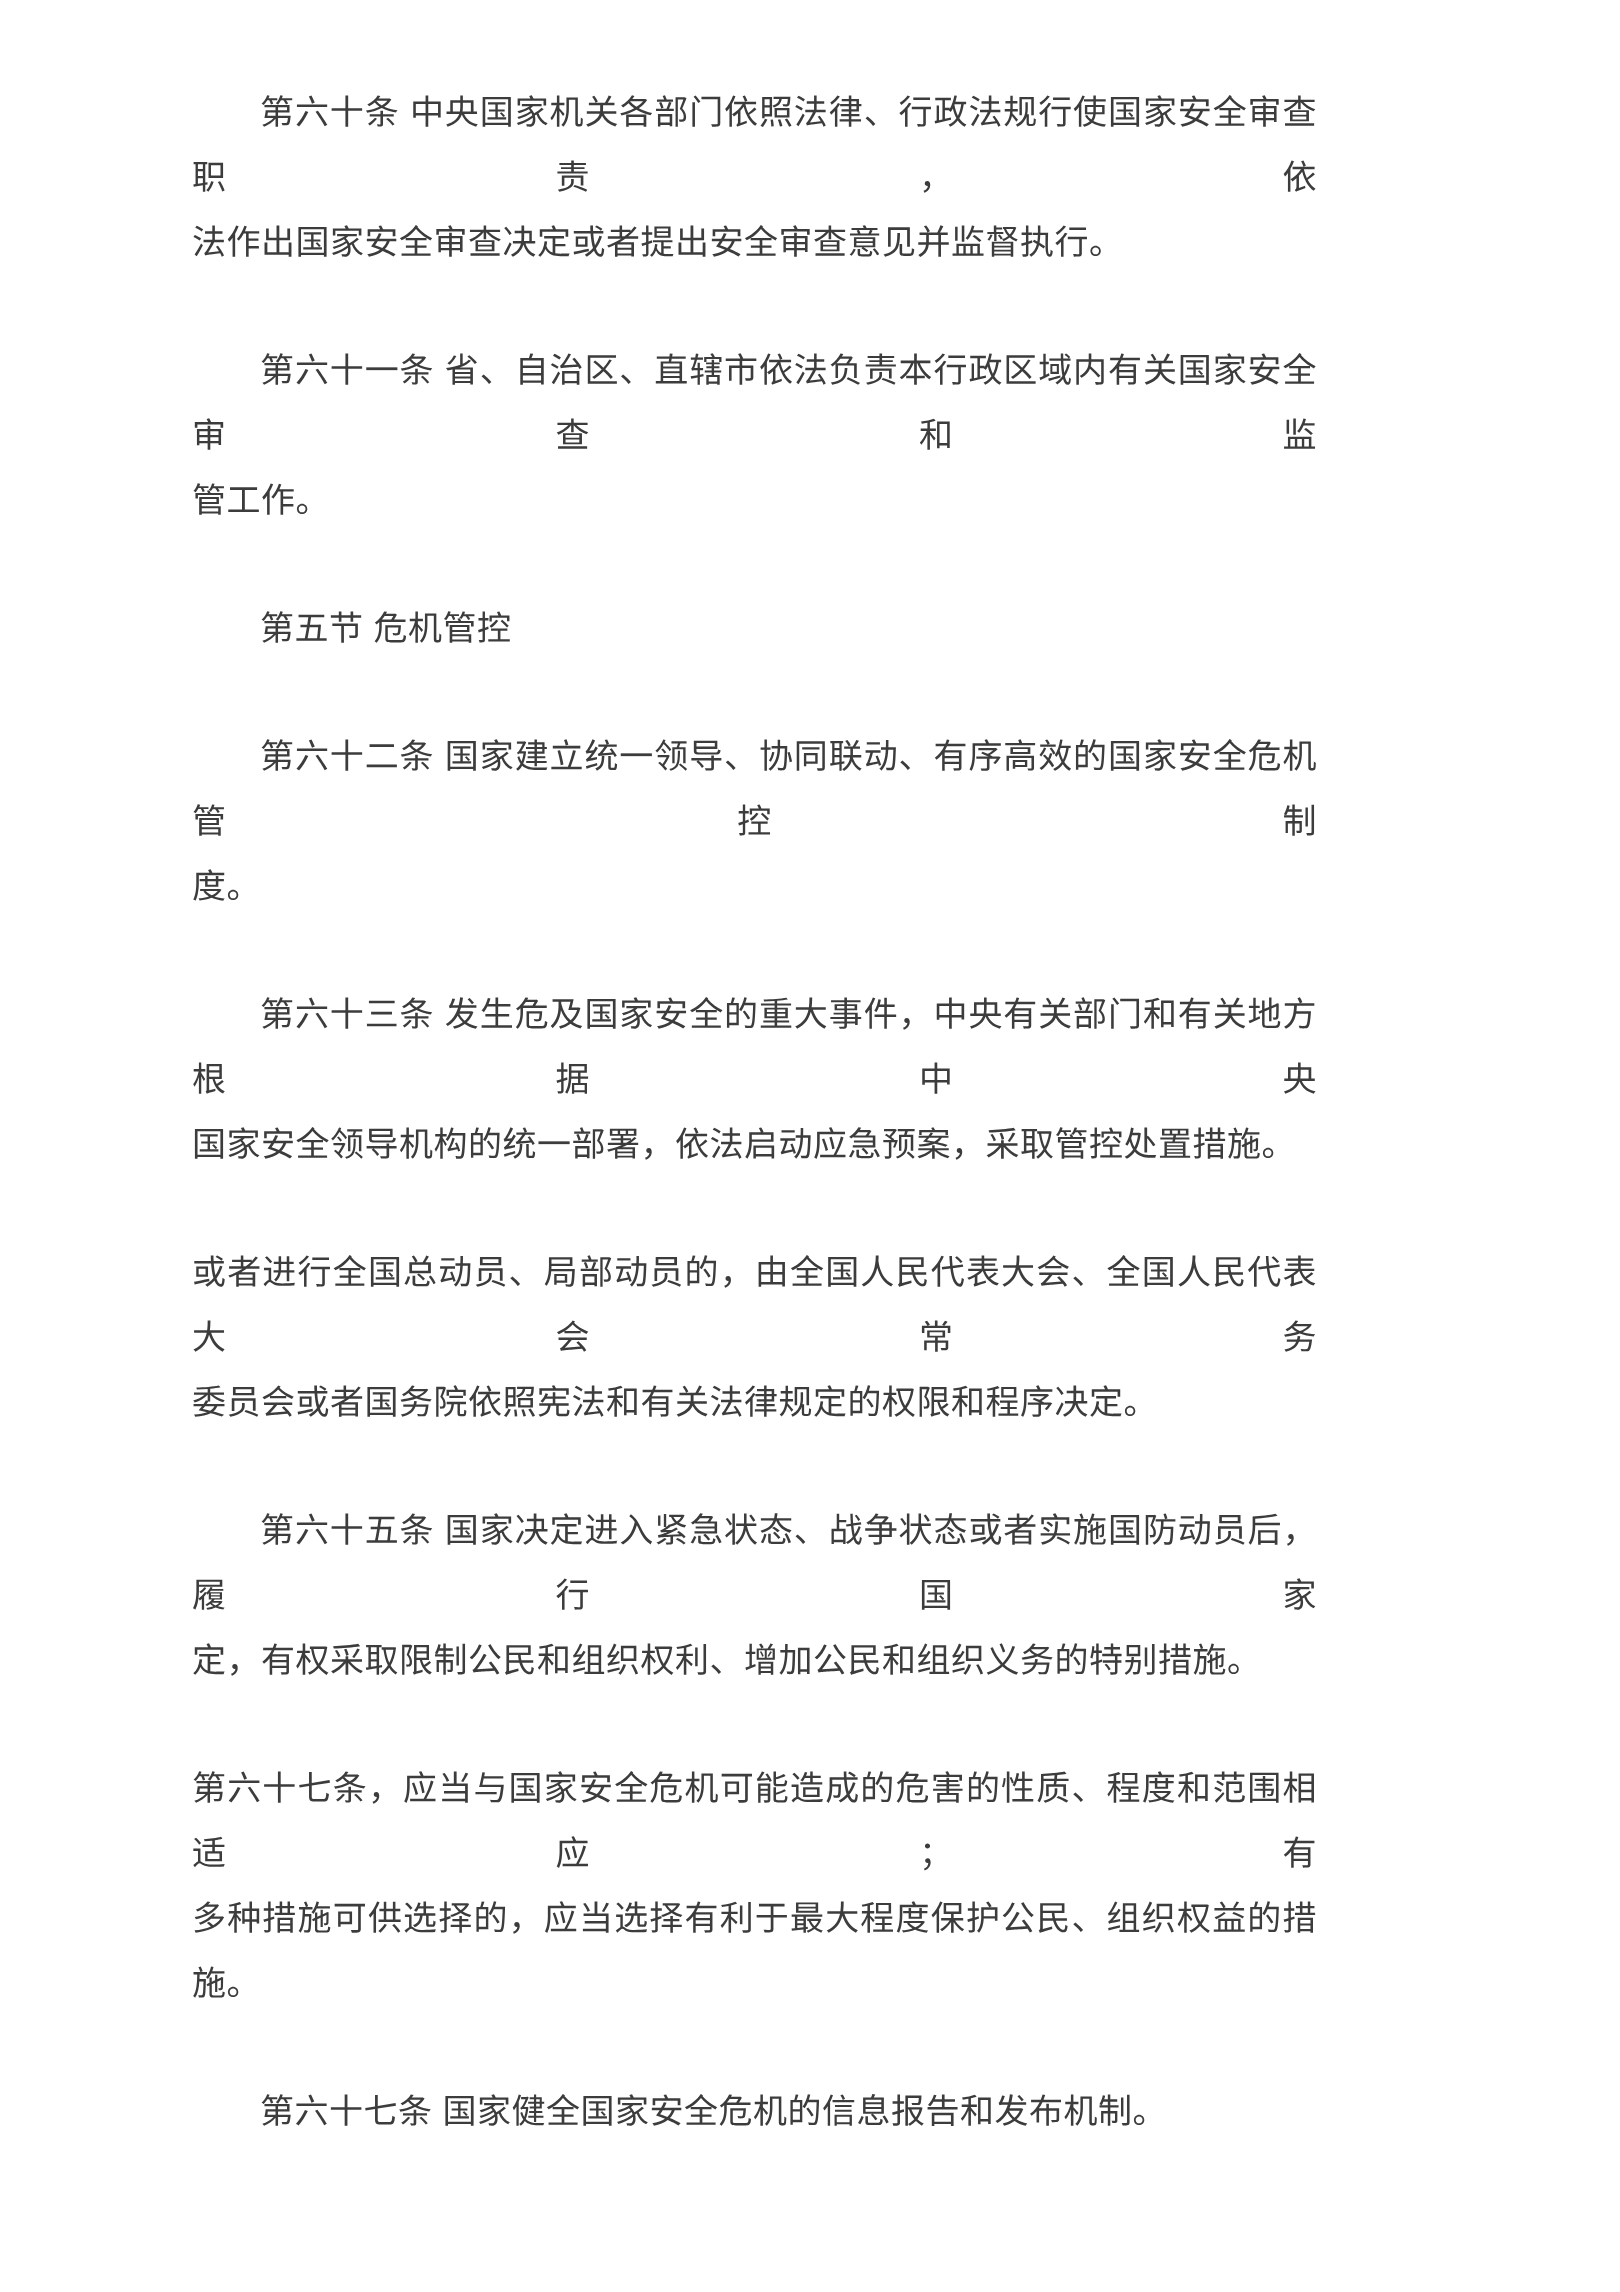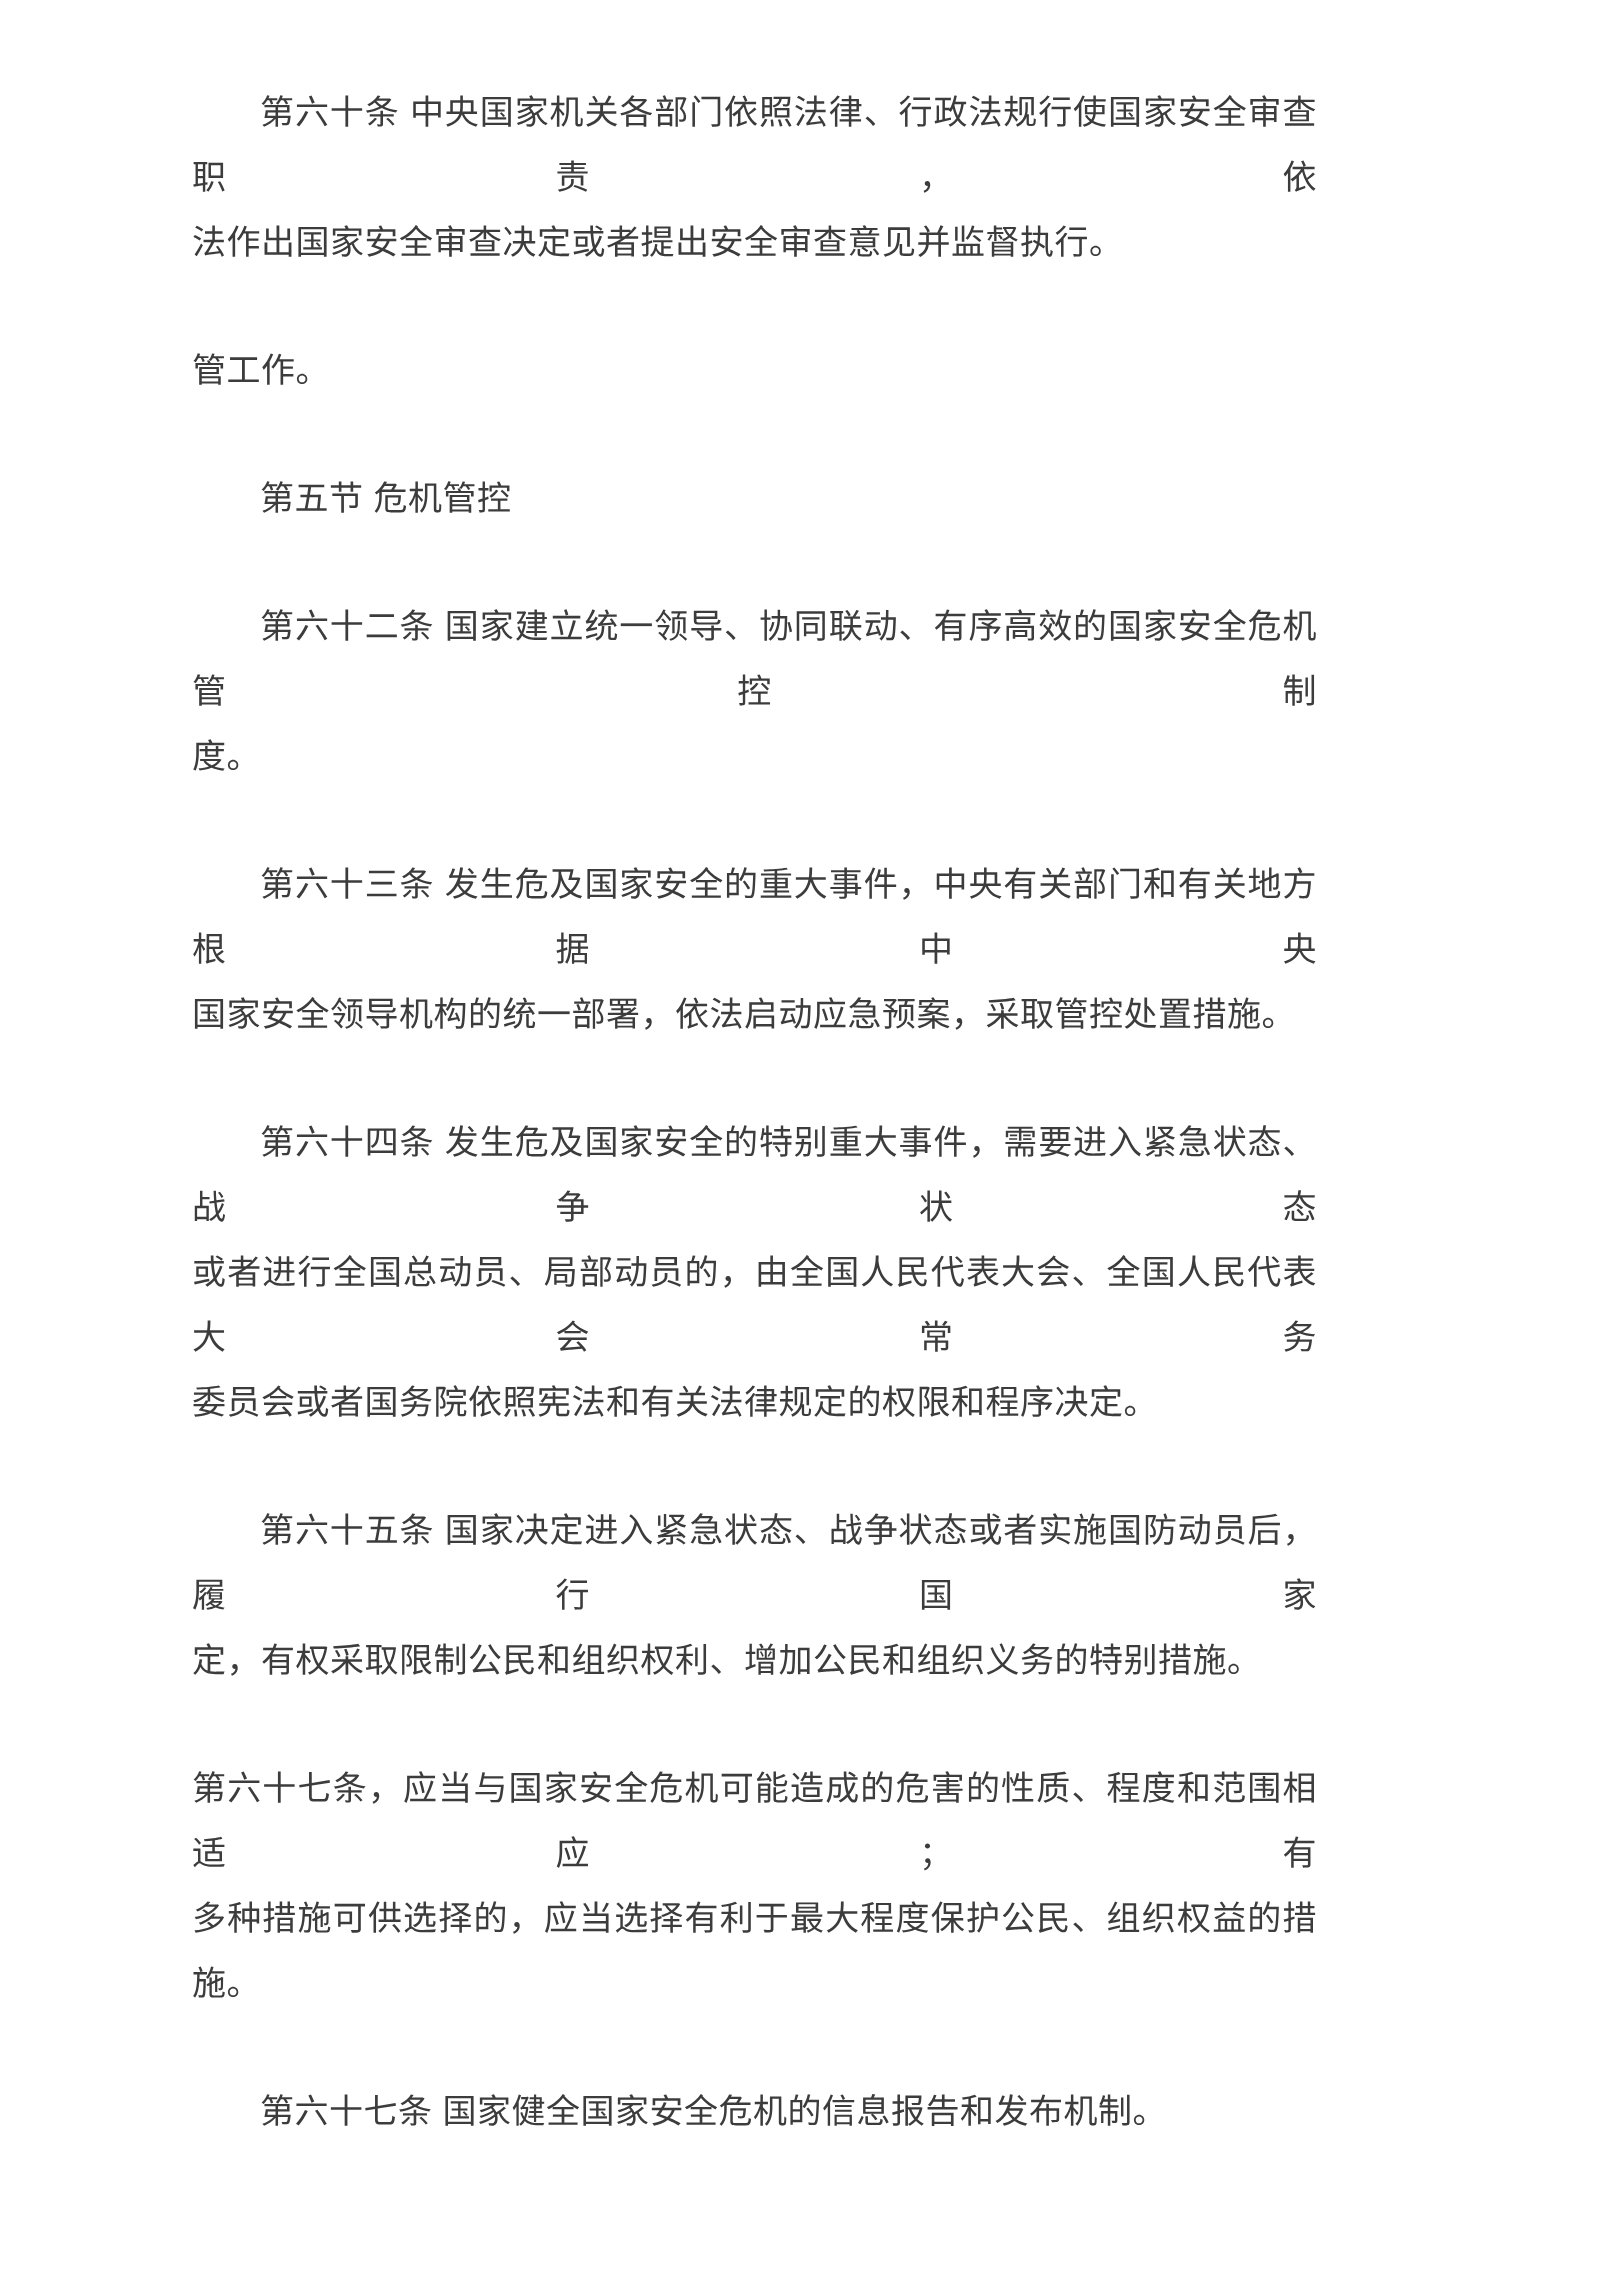--- a/index.html
+++ b/index.html
@@ -42,35 +42,35 @@
 </style>
 </head>
 <body>
 
 <main class="doc" style="background: rgb(255, 255, 255); color: rgb(60, 60, 60);">
     <p class="para">
       <span class="line first">第六十条 中央国家机关各部门依照法律、行政法规行使国家安全审查职责，依</span>
       <span class="line last">法作出国家安全审查决定或者提出安全审查意见并监督执行。</span>
     </p>
     <p class="para">
+      <span class="line first">第六十一条 省、自治区、直辖市依法负责本行政区域内有关国家安全审查和监</span>
       <span class="line last">管工作。</span>
     </p>
     <p class="para">
       <span class="line first last">第五节 危机管控</span>
     </p>
     <p class="para">
       <span class="line first">第六十二条 国家建立统一领导、协同联动、有序高效的国家安全危机管控制</span>
       <span class="line last">度。</span>
     </p>
     <p class="para">
       <span class="line first">第六十三条 发生危及国家安全的重大事件，中央有关部门和有关地方根据中央</span>
       <span class="line last">国家安全领导机构的统一部署，依法启动应急预案，采取管控处置措施。</span>
     </p>
     <p class="para">
-      <span class="line first">第六十四条 发生危及国家安全的特别重大事件，需要进入紧急状态、战争状态</span>
       <span class="line">或者进行全国总动员、局部动员的，由全国人民代表大会、全国人民代表大会常务</span>
       <span class="line last">委员会或者国务院依照宪法和有关法律规定的权限和程序决定。</span>
     </p>
     <p class="para">
       <span class="line first">第六十五条 国家决定进入紧急状态、战争状态或者实施国防动员后，履行国家</span>
       <span class="line last">定，有权采取限制公民和组织权利、增加公民和组织义务的特别措施。</span>
     </p>
     <p class="para">
       <span class="line">第六十七条，应当与国家安全危机可能造成的危害的性质、程度和范围相适应；有</span>
       <span class="line last">多种措施可供选择的，应当选择有利于最大程度保护公民、组织权益的措施。</span>

